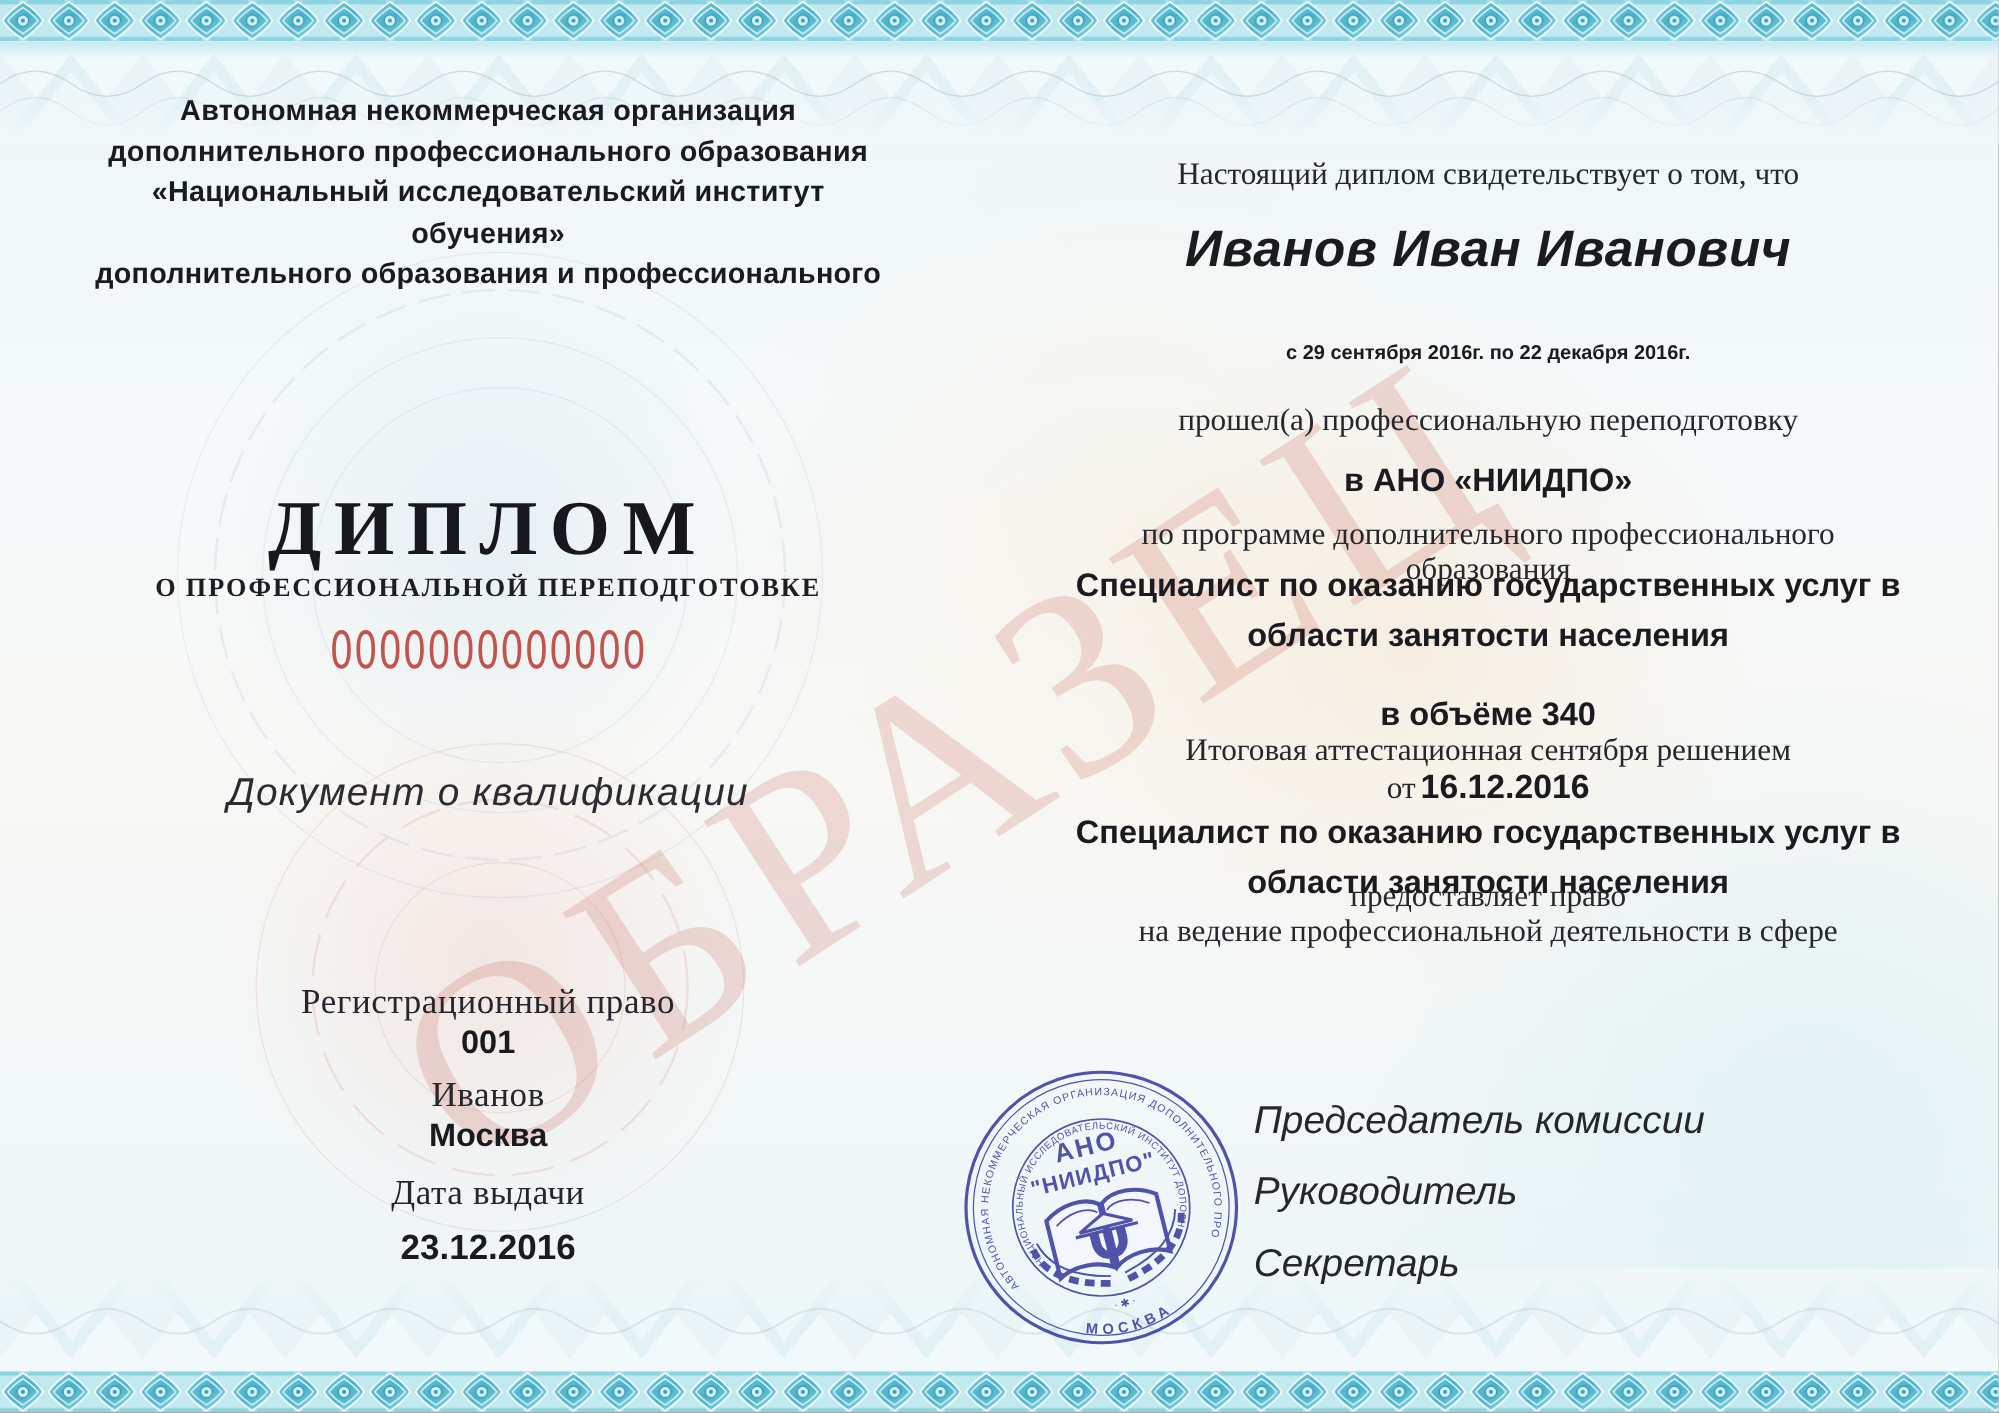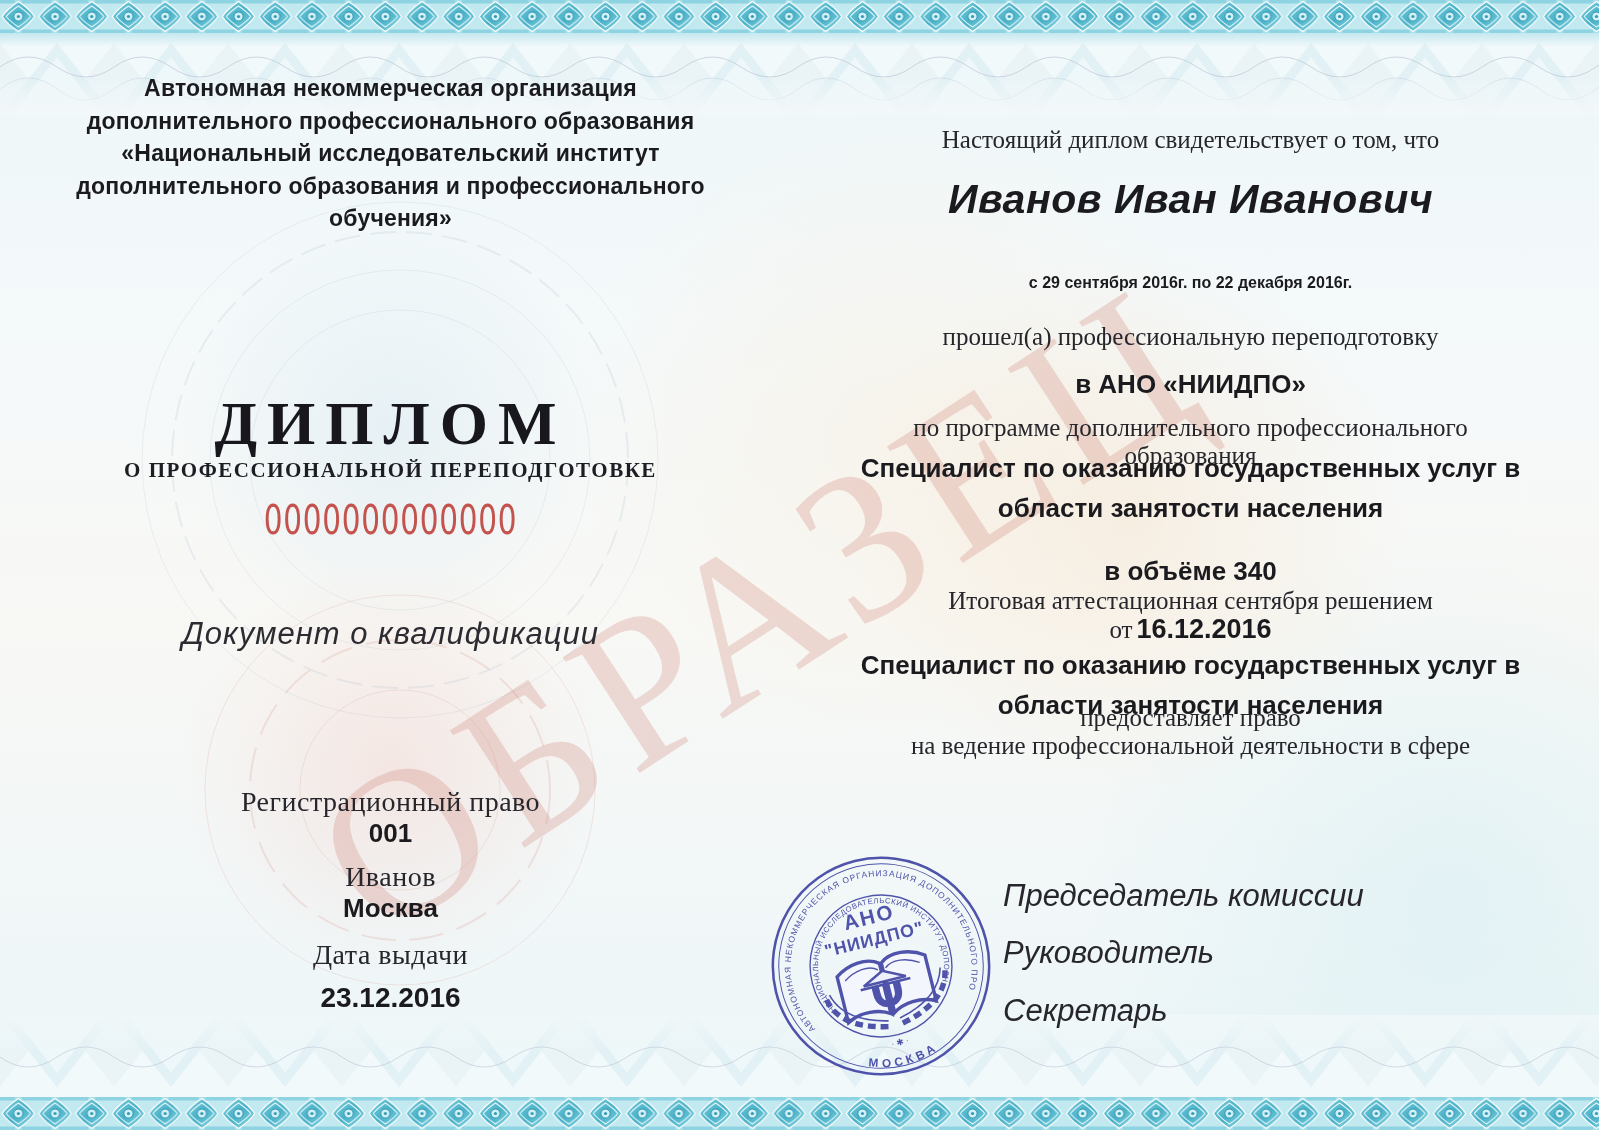--- a/index.html
+++ b/index.html
@@ -159,22 +159,22 @@
       <circle cx="230" cy="230" r="195"></circle>
     </g>
   </svg>
 
   <div class="abs watermark">ОБРАЗЕЦ</div>
 
   <div class="abs txt left-col center sans-b org-block">
     <div>Автономная некоммерческая организация</div>
     <div>дополнительного профессионального образования</div>
     <div>«Национальный исследовательский институт</div>
+    <div>обучения»</div>
     <div>дополнительного образования и профессионального</div>
-    <div>обучения»</div>
   </div>
 
   <div class="abs txt left-col center serif dip-title">ДИПЛОМ</div>
   <div class="abs txt left-col center serif dip-sub">О ПРОФЕССИОНАЛЬНОЙ ПЕРЕПОДГОТОВКЕ</div>
   <div class="abs txt left-col center dip-serial">0000000000000</div>
   <div class="abs txt left-col center serif-i doc-type">Документ о квалификации</div>
 
   <div class="abs txt left-col center serif reg-label" style="top:786px">Регистрационный право</div>
   <div class="abs txt left-col center sans-b reg-value" style="top:818px">001</div>
   <div class="abs txt left-col center serif reg-label" style="top:861px">Иванов</div>

